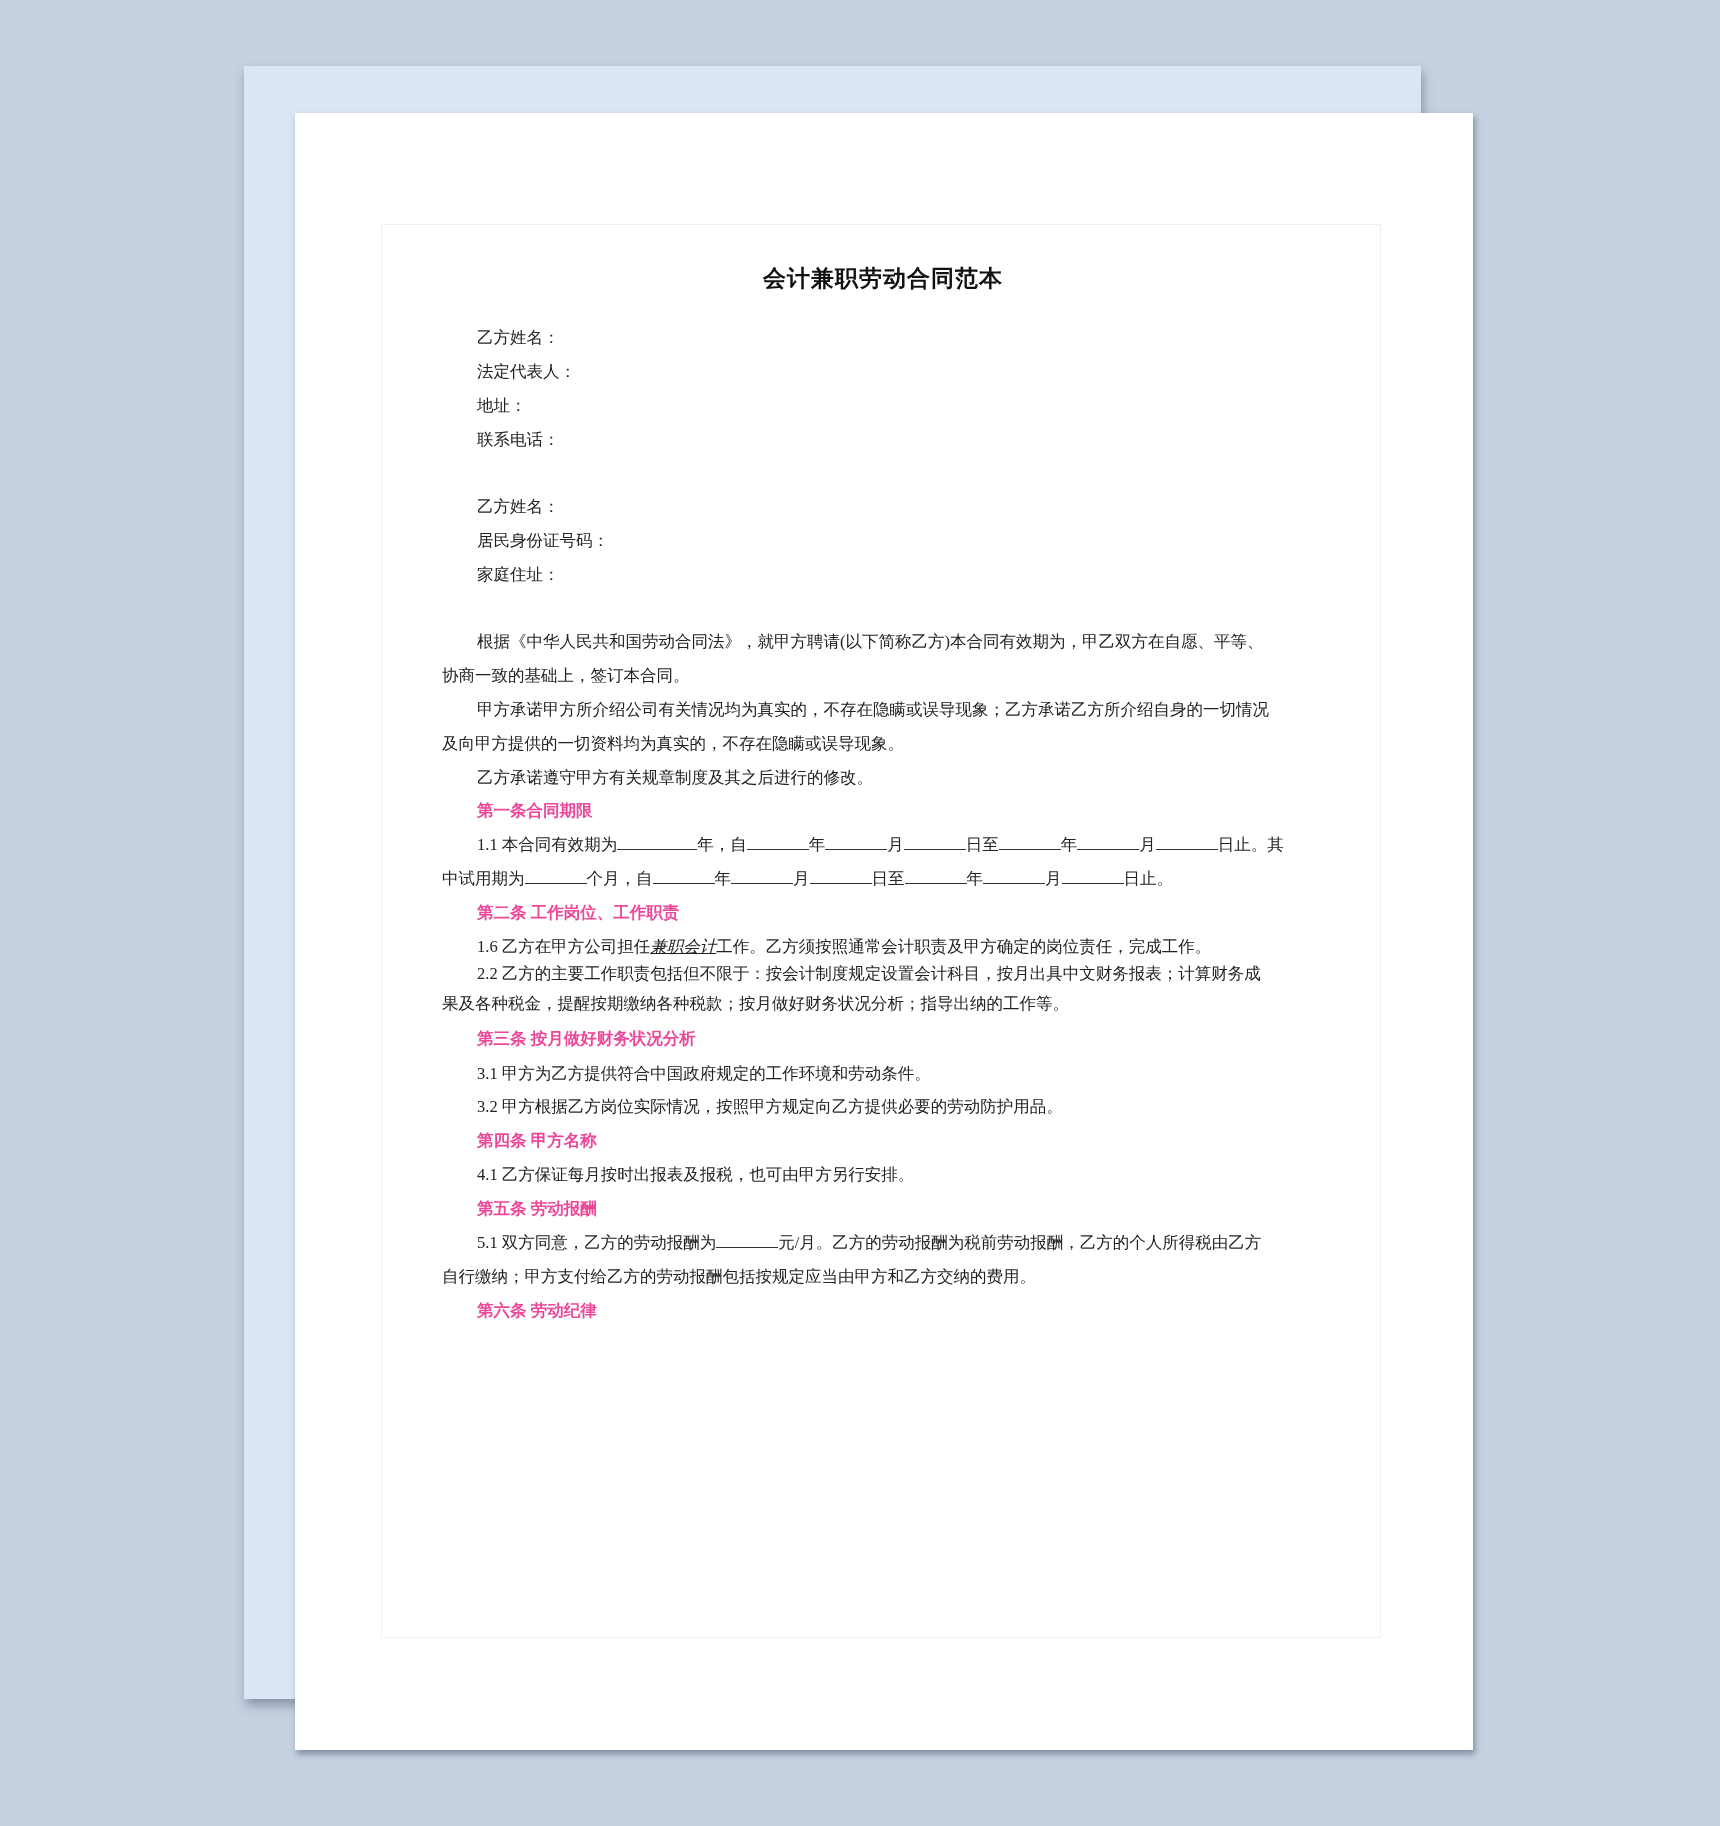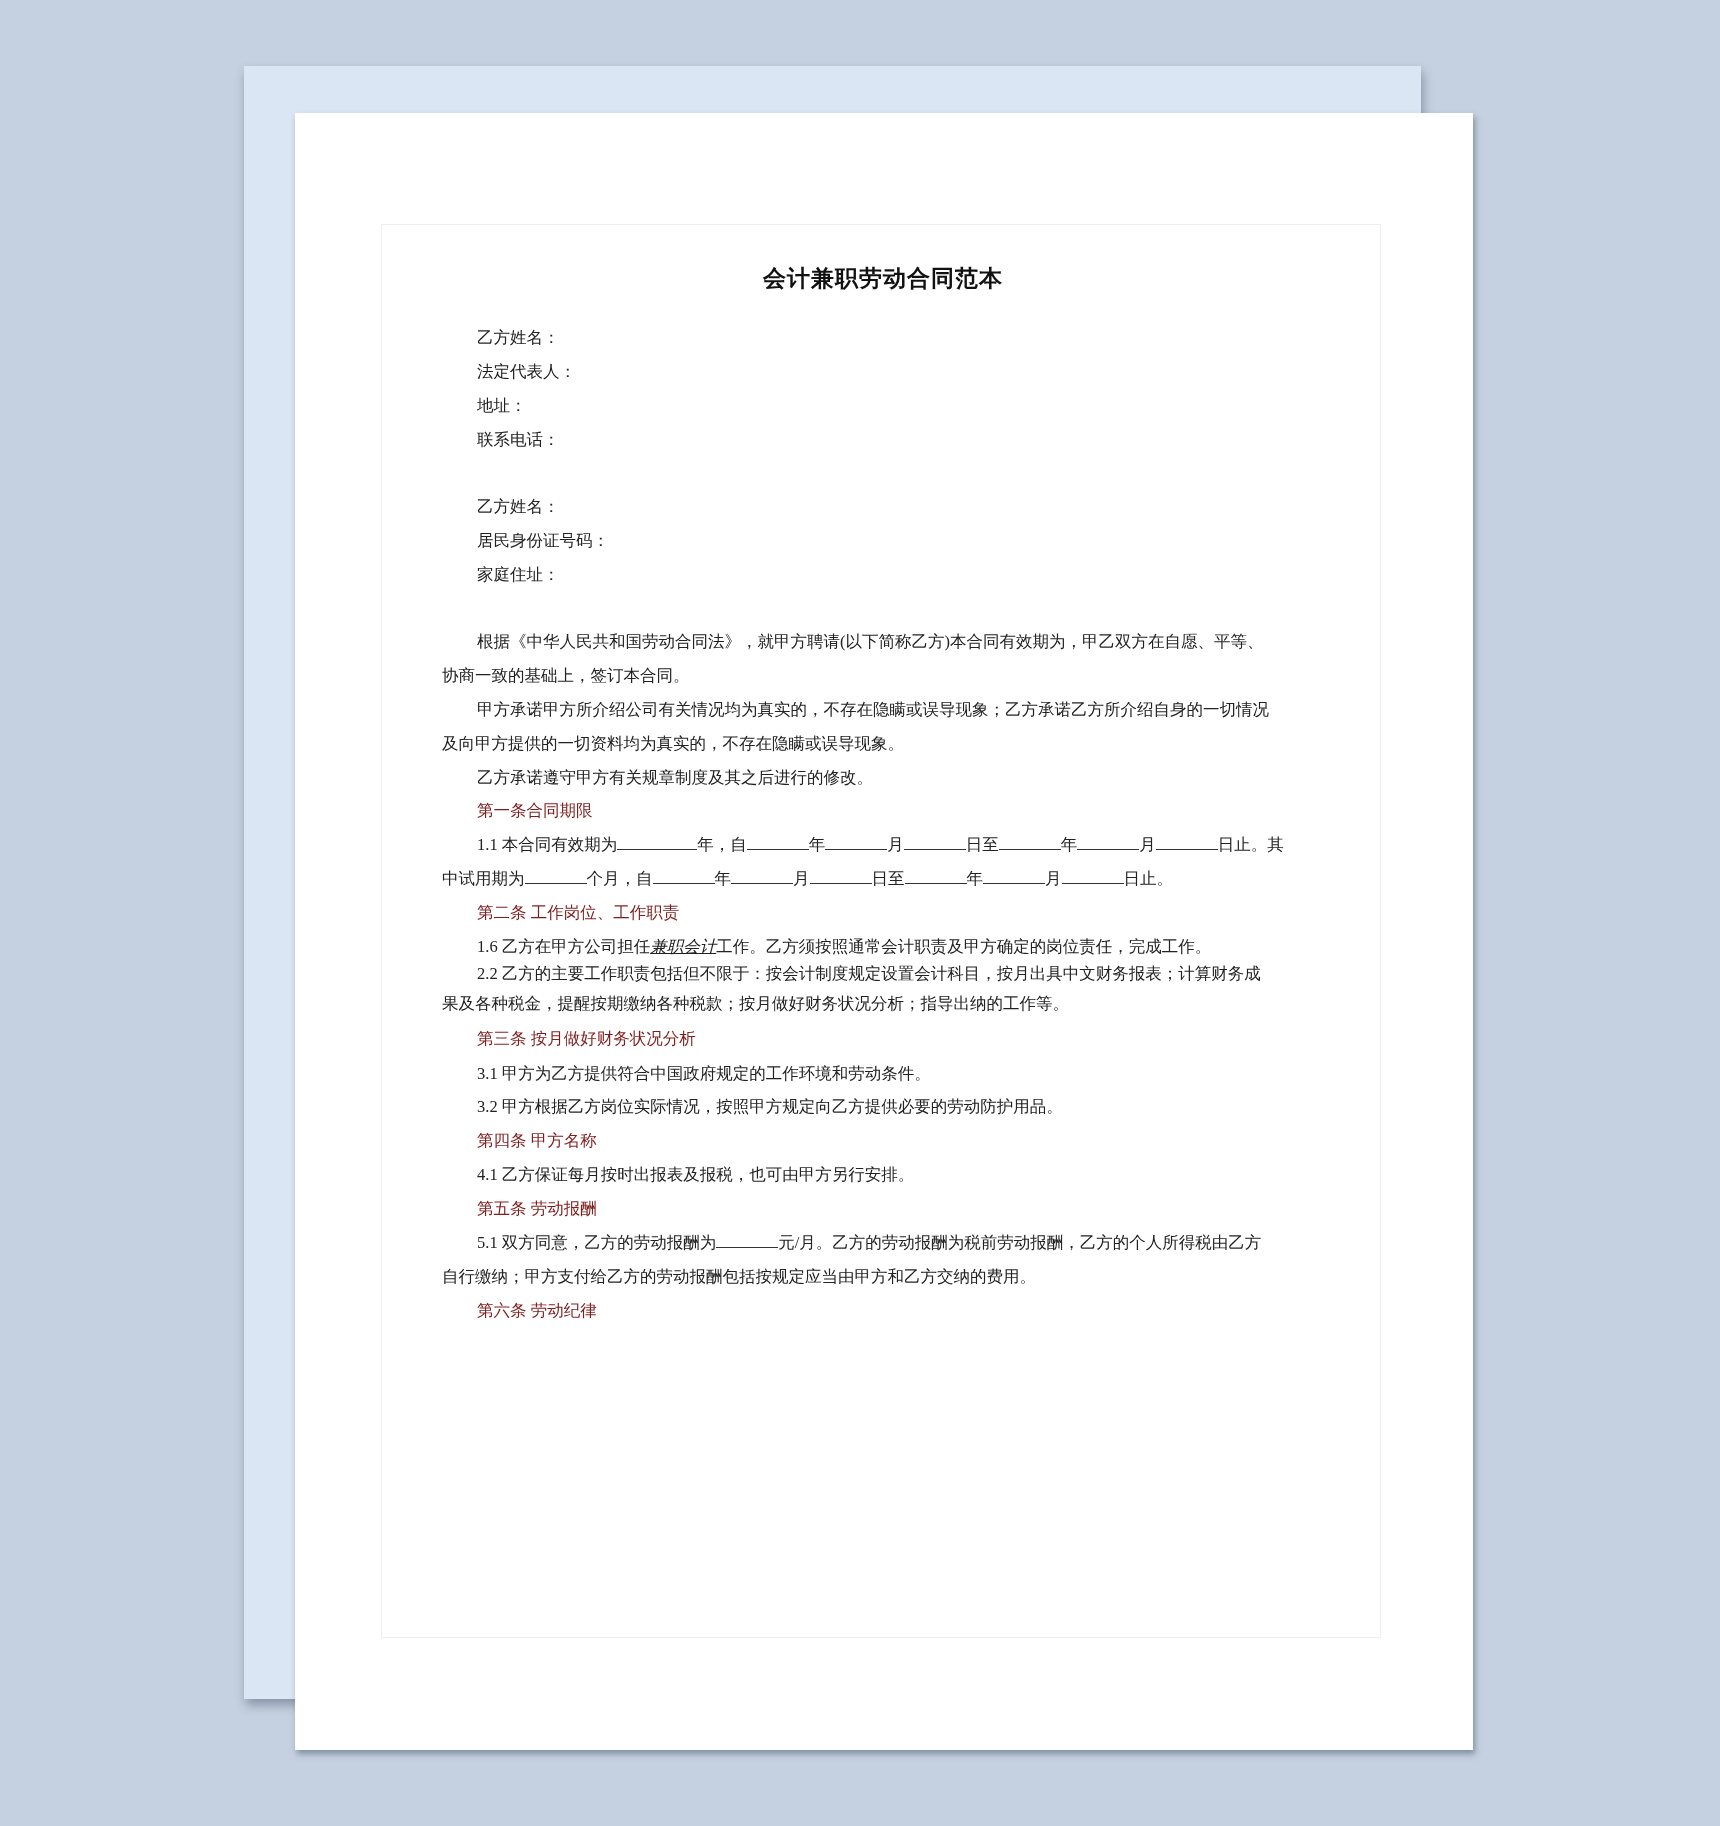--- a/index.html
+++ b/index.html
@@ -48,21 +48,21 @@
     color: #111;
     letter-spacing: 1px;
   }
   .line {
     position: absolute;
     left: 0;
     white-space: nowrap;
     line-height: 22px;
   }
   .indent { left: 35px; }
-  .bold { font-weight: normal; color: #7f1d1d; }
+  .bold { font-weight: bold; color: #ec4899; }
   .u { text-decoration: underline; font-style: italic; }
   .blank {
     display: inline-block;
     border-bottom: 1px solid #333;
     height: 14px;
     vertical-align: baseline;
   }
 </style>
 </head>
 <body>

